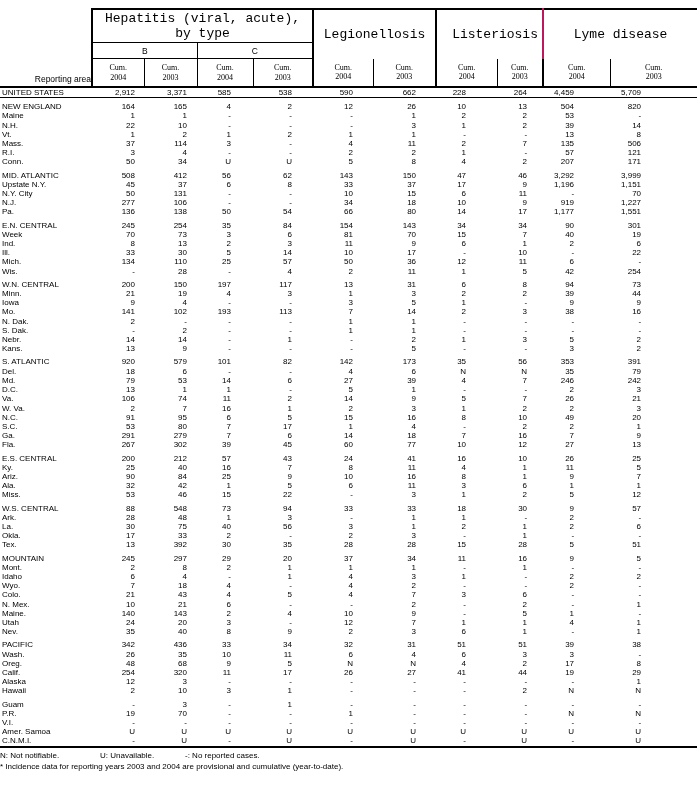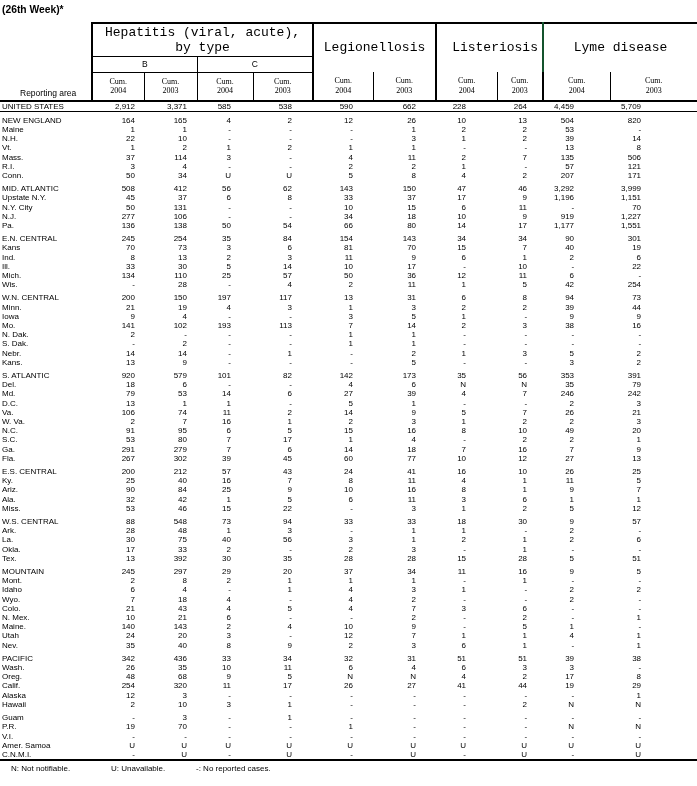--- a/index.html
+++ b/index.html
@@ -5,25 +5,25 @@
   html,body{margin:0;padding:0;background:#fff;}
   body{width:697px;height:786px;font-family:"Liberation Sans",sans-serif;color:#000;overflow:hidden;}
   .page{padding-top:3px;}
   .title{font-weight:bold;font-size:10.3px;line-height:12.5px;margin:1px 2px 5px 2px;}
   .title .it{font-style:italic;}
   table{border-collapse:collapse;table-layout:fixed;width:697px;}
   thead th{font-weight:normal;}
   .grp{font-size:13px;text-align:center;vertical-align:middle;border-top:2px solid #000;font-family:Liberation Mono, monospace;}
   .hep{border-left:2px solid #000;border-right:2px solid #000;border-bottom:1.5px solid #000;height:15px;}
   .leg{border-left:2px solid #000;border-right:2px solid #000;}
-  .lis{border-right:2px solid #14532d;padding-left:12px;}
+  .lis{border-right:2px solid #be185d;padding-left:12px;}
   .sub{font-size:8.5px;text-align:center;vertical-align:middle;border-bottom:1.5px solid #000;height:13px;}
   .sub.b{border-left:2px solid #000;border-right:1.5px solid #000;}
   .sub.c{border-right:2px solid #000;}
-  .area-h{vertical-align:bottom;text-align:left;font-size:8.5px;padding:0 0 2px 20px;border-bottom:2.5px solid #000;}
+  .area-h{vertical-align:bottom;text-align:right;font-size:8.5px;padding:0 0 2px 20px;border-bottom:2.5px solid #000;}
   #cum-row th{font-size:8px;line-height:9.5px;text-align:center;vertical-align:middle;height:25px;border-bottom:2.5px solid #000;font-family:Liberation Serif, serif;}
   #cum-row th.i0{border-left:2px solid #000;}
   #cum-row th.i1,#cum-row th.i3,#cum-row th.i5,#cum-row th.i7,#cum-row th.i9{border-left:1px solid #000;}
   #cum-row th.i2{border-left:1.5px solid #000;}
   #cum-row th.i4,#cum-row th.i6,#cum-row th.i8{border-left:2px solid #000;}
   tbody td{font-size:8px;line-height:9.2px;height:9.2px;white-space:nowrap;overflow:hidden;padding:0;}
   td.area{text-align:left;padding-left:2px;}
   td.val{text-align:right;}
   tbody td.val:nth-child(2){padding-right:9px;}
   tbody td.val:nth-child(3){padding-right:10px;}
@@ -31,33 +31,32 @@
   tbody td.val:nth-child(5){padding-right:21px;}
   tbody td.val:nth-child(6){padding-right:20px;}
   tbody td.val:nth-child(7){padding-right:20px;}
   tbody td.val:nth-child(8){padding-right:31px;}
   tbody td.val:nth-child(9){padding-right:16px;}
   tbody td.val:nth-child(10){padding-right:36px;}
   tbody td.val:nth-child(11){padding-right:56px;}
   tr.total td{border-bottom:1.5px solid #000;}
   tr.last td{border-bottom:2.5px solid #000;}
   tr.gap td{height:4px;}
-  .foot{margin:3px 2px 0 11px;font-size:8px;line-height:10px;}
+  .foot{margin:3px 2px 0 0;font-size:8px;line-height:10px;}
   .f1 span{display:inline-block;}
   .f1 .fn{width:100px;}
   .f1 .fu{width:85px;}
   .f2{margin-top:1px;}
 </style>
 </head>
 <body>
 
 <div class="page">
 
   <div class="title">
-    <div>(26th Week)*</div>
   </div>
 
   <table>
     <colgroup>
       <col style="width:92px">
         <col style="width:52px">
         <col style="width:53px">
         <col style="width:56px">
         <col style="width:60px">
       <col style="width:60px">
@@ -308,21 +307,21 @@
           <td class="val">35</td>
           <td class="val">84</td>
           <td class="val">154</td>
           <td class="val">143</td>
           <td class="val">34</td>
           <td class="val">34</td>
           <td class="val">90</td>
           <td class="val">301</td>
         </tr>
         <tr>
-          <td class="area">Kans</td>
+          <td class="area">Week</td>
           <td class="val">70</td>
           <td class="val">73</td>
           <td class="val">3</td>
           <td class="val">6</td>
           <td class="val">81</td>
           <td class="val">70</td>
           <td class="val">15</td>
           <td class="val">7</td>
           <td class="val">40</td>
           <td class="val">19</td>
@@ -1024,15 +1023,16 @@
           <td class="val">-</td>
           <td class="val">U</td>
         </tr>
       </tbody>
   </table>
 
   <div class="foot">
     <div class="f1">
       <span class="fn">N: Not notifiable.</span><span class="fu">U: Unavailable.</span><span>-: No reported cases.</span>
     </div>
+    <div class="f2">* Incidence data for reporting years 2003 and 2004 are provisional and cumulative (year-to-date).</div>
   </div>
 
 </div>
 
 </body></html>

